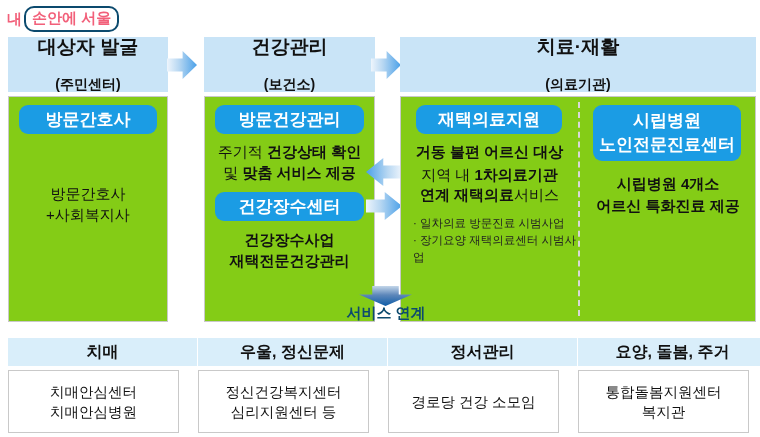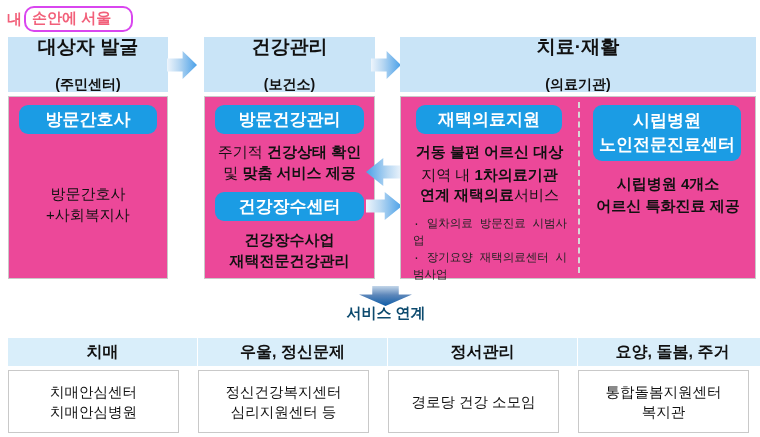--- a/index.html
+++ b/index.html
@@ -15,52 +15,52 @@
     overflow: hidden;
     color: #111111;
   }
   
   .app-title {
     position: absolute; left: 7px; top: 6px;
     font-size: 15px; font-weight: bold; color: #f2607a;
     display: flex; align-items: center;
   }
   .app-title .boxed {
-    border: 2px solid #d946ef; border-radius: 10px;
-    padding: 1px 20px 2px 6px; margin-left: 2px;
+    border: 2px solid #0c4a6e; border-radius: 10px;
+    padding: 1px 6px 2px 6px; margin-left: 2px;
   }
   
   .col-header {
     position: absolute; top: 37px; height: 55px;
     background: #c9e4f7;
     display: flex; flex-direction: column; align-items: center; justify-content: center;
     text-align: center;
     gap: 18px;
   }
   .col-header .t { font-size: 19px; font-weight: bold; line-height: 22px; }
   .col-header .s { font-size: 14px; font-weight: bold; line-height: 17px; }
   .col-body {
-    position: absolute; top: 96px; height: 183px;
-    background: #ec4899; border: 1px solid #c9c9c9;
+    position: absolute; top: 96px; height: 226px;
+    background: #84cc16; border: 1px solid #c9c9c9;
   }
   #col1-header, #col1-body { left: 8px;   width: 160px; }
   #col2-header, #col2-body { left: 204px; width: 171px; }
   #col3-header, #col3-body { left: 400px; width: 356px; }
   .pill {
     position: absolute;
     background: #1b9ce4; border-radius: 9px;
     color: #ffffff; font-weight: bold; font-size: 17px;
     display: flex; align-items: center; justify-content: center;
     text-align: center; line-height: 23px;
   }
   .txt { position: absolute; width: 100%; text-align: center; font-size: 15px; line-height: 21px; }
   .bd { font-weight: bold; }
   .rg { font-weight: normal; }
   .bullets { position: absolute; left: 12px; right: 2px; text-align: left;
-             font-size: 11.5px; line-height: 17px; color: #222; font-family: Liberation Mono, monospace; }
+             font-size: 11.5px; line-height: 17px; color: #222; }
   .half-divider {
     position: absolute; left: 177px; top: 5px; bottom: 5px; width: 0;
     border-left: 2px dashed #d8d8d8;
   }
   
   .arrow-right {
     position: absolute; width: 30px; height: 28px;
     background: linear-gradient(90deg, #eef5fc 0%, #b7d7f2 40%, #4aa0e8 100%);
     clip-path: polygon(0 27%, 52% 27%, 52% 0, 100% 50%, 52% 100%, 52% 73%, 0 73%);
   }

